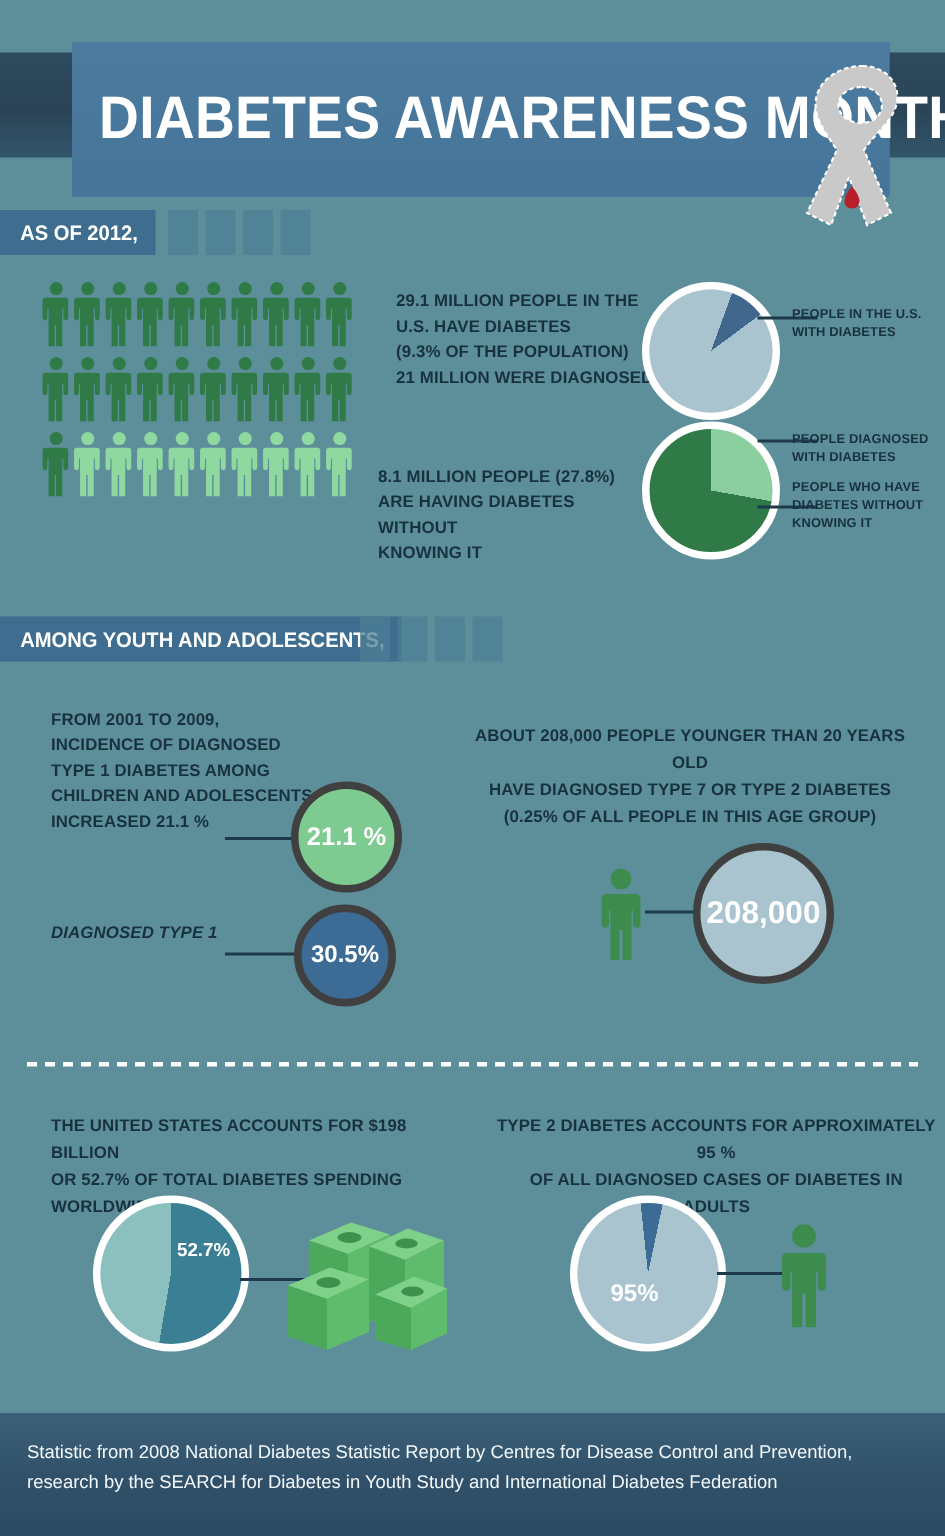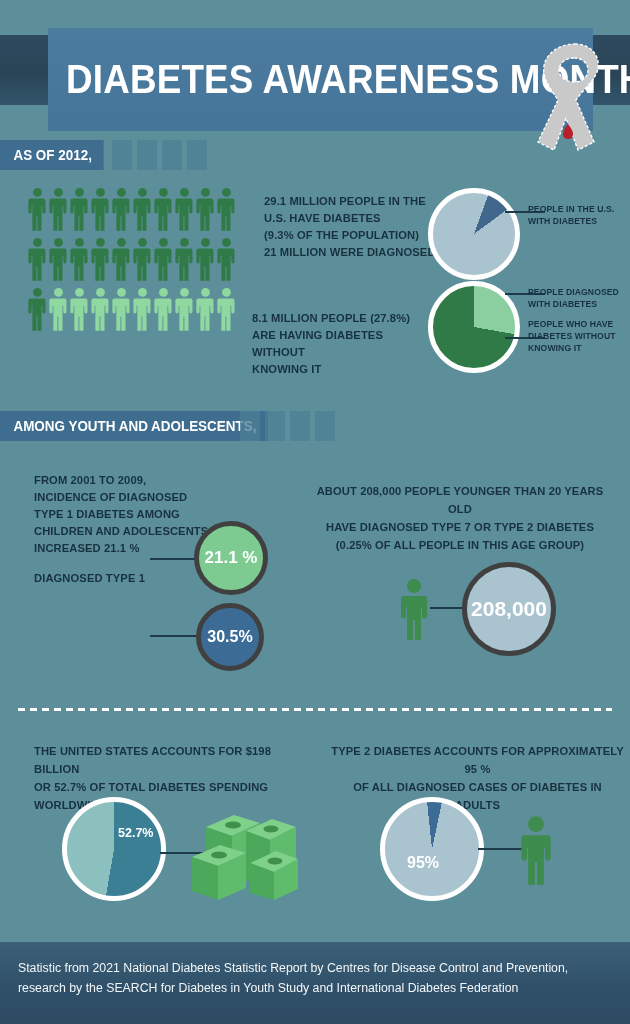--- a/index.html
+++ b/index.html
@@ -258,21 +258,21 @@
     <div>INCIDENCE OF DIAGNOSED</div>
     <div>TYPE 1 DIABETES AMONG</div>
     <div>CHILDREN AND ADOLESCENTS</div>
     <div>INCREASED 21.1 %</div>
   </div>
   <div class="leader" style="left:150px;top:558px;width:48px;"></div>
   <div class="circle" style="left:194px;top:521px;width:74px;height:74px;background:#7ecb92;font-size:17px;">
     <span>21.1 %</span>
   </div>
 
-  <div class="txt" style="left:34px;top:570px;width:180px;">
+  <div class="txt" style="left:34px;top:614px;width:180px;font-style:italic;">
     <div>DIAGNOSED TYPE 1</div>
   </div>
   <div class="leader" style="left:150px;top:635px;width:48px;"></div>
   <div class="circle" style="left:196px;top:603px;width:68px;height:68px;background:#3c6c96;font-size:16px;">
     <span>30.5%</span>
   </div>
 
   <div class="txt center" style="left:310px;top:482px;width:300px;line-height:18px;">
     <div>ABOUT 208,000 PEOPLE YOUNGER THAN 20 YEARS OLD</div>
     <div>HAVE DIAGNOSED TYPE 7 OR TYPE 2 DIABETES</div>
@@ -331,18 +331,18 @@
   <div class="pieLabel" style="left:407px;top:854px;font-size:16px;">95%</div>
   <div class="leader" style="left:478px;top:848px;width:44px;"></div>
 
   <svg style="position:absolute;left:518px;top:812px;width:36px;height:78px;" viewBox="0 0 32 64">
     <circle cx="16" cy="8" r="7" fill="#3d8c4e"></circle>
     <path d="M6 18 h20 a3 3 0 0 1 3 3 v17 a2.5 2.5 0 0 1 -5 0 v-9 h-1 v33 h-6 v-20 h-2 v20 h-6 v-33 h-1 v9 a2.5 2.5 0 0 1 -5 0 v-17 a3 3 0 0 1 3 -3 z" fill="#3d8c4e"></path>
   </svg>
 
   <div class="footer">
     <div class="ftxt">
-      <div>Statistic from 2021 National Diabetes Statistic Report by Centres for Disease Control and Prevention,</div>
+      <div>Statistic from 2008 National Diabetes Statistic Report by Centres for Disease Control and Prevention,</div>
       <div>research by the SEARCH for Diabetes in Youth Study and International Diabetes Federation</div>
     </div>
   </div>
 
 </div>
 
 </body></html>

